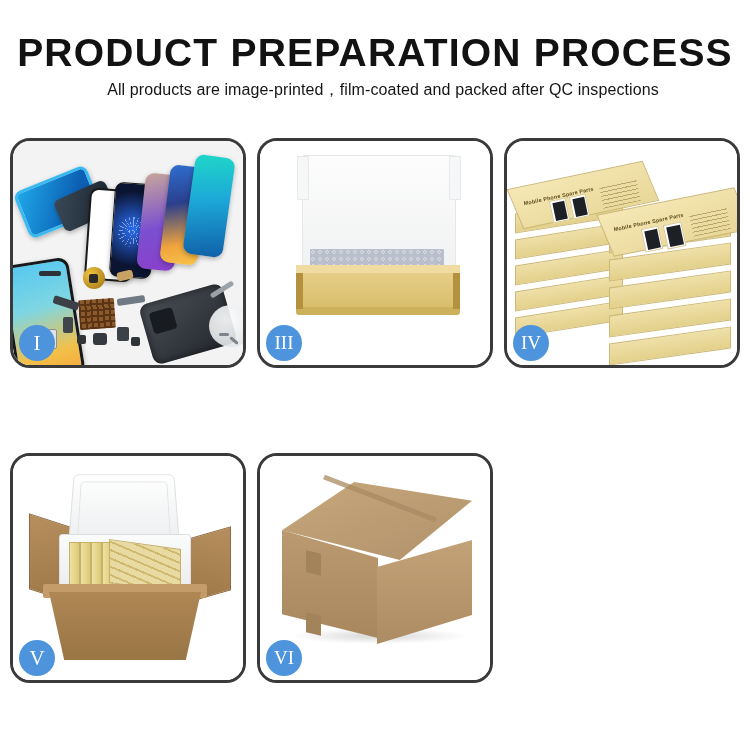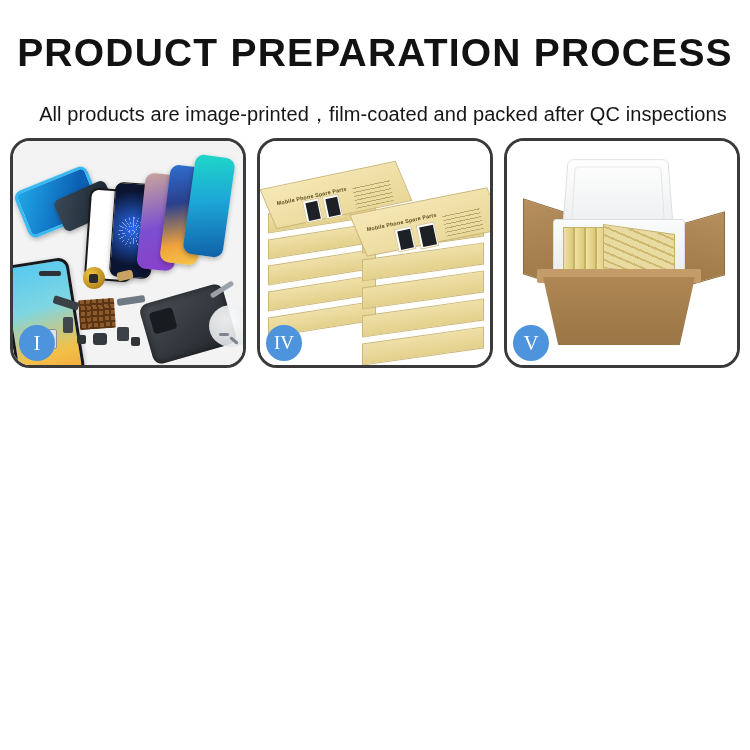--- a/index.html
+++ b/index.html
@@ -17,24 +17,24 @@
   .title{
     font-size:39px;
     font-weight:700;
     letter-spacing:1.2px;
     color:#121212;
     margin-top:33px;
     line-height:1.0;
     white-space:nowrap;
   }
   .subtitle{
-    font-size:20px;
+    font-size:16px;
     font-weight:400;
     color:#161616;
-    margin-top:29px;
+    margin-top:8px;
     letter-spacing:.1px;
     white-space:nowrap;
     padding-left:16px;
   }
 
   
   .grid{
     position:absolute;
     left:10px;top:138px;
     width:730px;height:600px;
@@ -313,20 +313,30 @@
         <div class="pt s9"></div>
         <div class="pt s10"></div>
         <div class="pt s11"></div>
         <div class="pt s12"></div>
         <div class="pt s13"></div>
       </div>
       <div class="badge">I</div>
     </div>
 
 
+    <div class="panel">
+      <div class="photo p3">
+        <div class="lid3"></div>
+        <div class="foam3"></div>
+        <div class="tray3"></div>
+        <div class="tray3edgeL"></div>
+        <div class="tray3edgeR"></div>
+      </div>
+      <div class="badge wide">III</div>
+    </div>
 
     <div class="panel">
       <div class="photo p4">
         <div class="stack">
           <div class="kbox kb-b5"></div>
           <div class="kbox kb-b4"></div>
           <div class="kbox kb-b3"></div>
           <div class="kbox kb-b2"></div>
           <div class="kbox kb-b1"></div>
           <div class="lid-top lidA"></div>
@@ -362,15 +372,27 @@
           <div class="stick" style="left:22px"></div>
           <div class="stick" style="left:33px"></div>
         </div>
         <div class="sticks2"></div>
         <div class="cartTop"></div>
         <div class="cart"></div>
       </div>
       <div class="badge">V</div>
     </div>
 
+    <div class="panel">
+      <div class="photo p6">
+        <div class="bxShadow"></div>
+        <div class="bxTop"></div>
+        <div class="bxFront"></div>
+        <div class="bxSide"></div>
+        <div class="seam sm1"></div>
+        <div class="tape tp1"></div>
+        <div class="tape tp2"></div>
+      </div>
+      <div class="badge wide">VI</div>
+    </div>
 
   </div>
 </div>
 
 </body></html>

